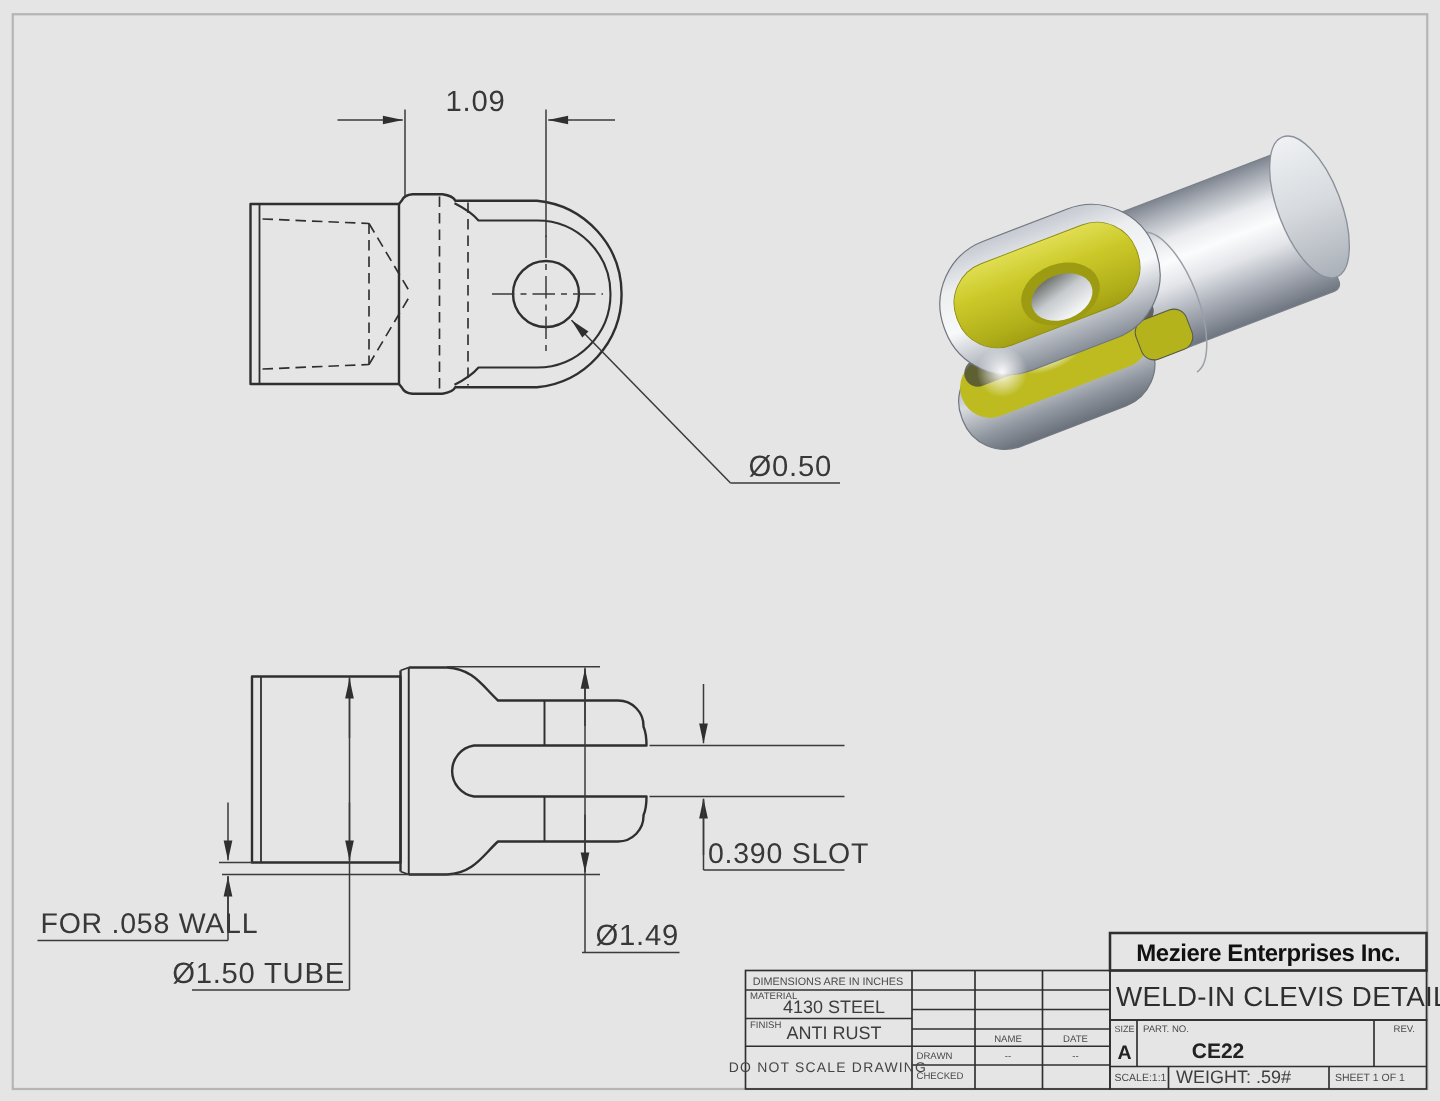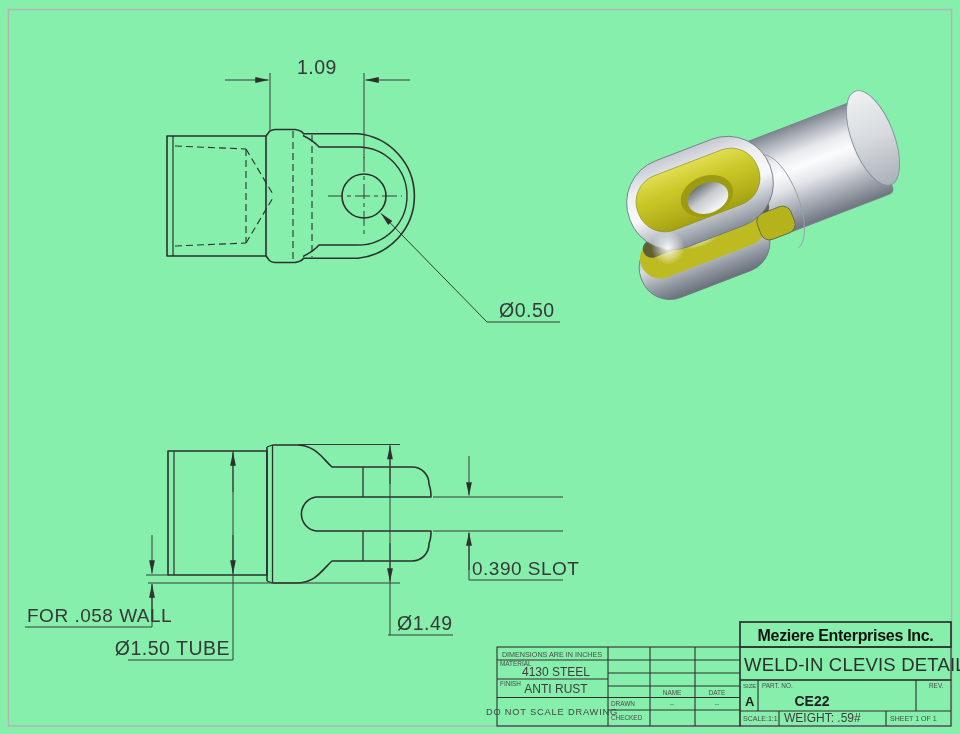--- a/index.html
+++ b/index.html
@@ -1,16 +1,16 @@
 <!DOCTYPE html>
 <html><head>
 <meta charset="utf-8">
 <style>
   html,body{margin:0;padding:0;background:#ffffff;}
-  .sheet{position:relative;width:960px;height:734px;background:#86efac;overflow:hidden;
+  .sheet{position:relative;width:960px;height:734px;background:#e5e5e5;overflow:hidden;
          font-family:"Liberation Sans", sans-serif;}
   svg text{font-family:"Liberation Sans", sans-serif;fill:#383838;}
   .dimtxt{font-size:19.5px;letter-spacing:0.5px;}
   .tbsmall{font-size:6.4px;fill:#4a4a4a;}
   .tbmed{font-size:12px;fill:#3d3d3d;}
   .tbbold{font-weight:bold;fill:#222;}
 </style>
 </head>
 <body>
 

